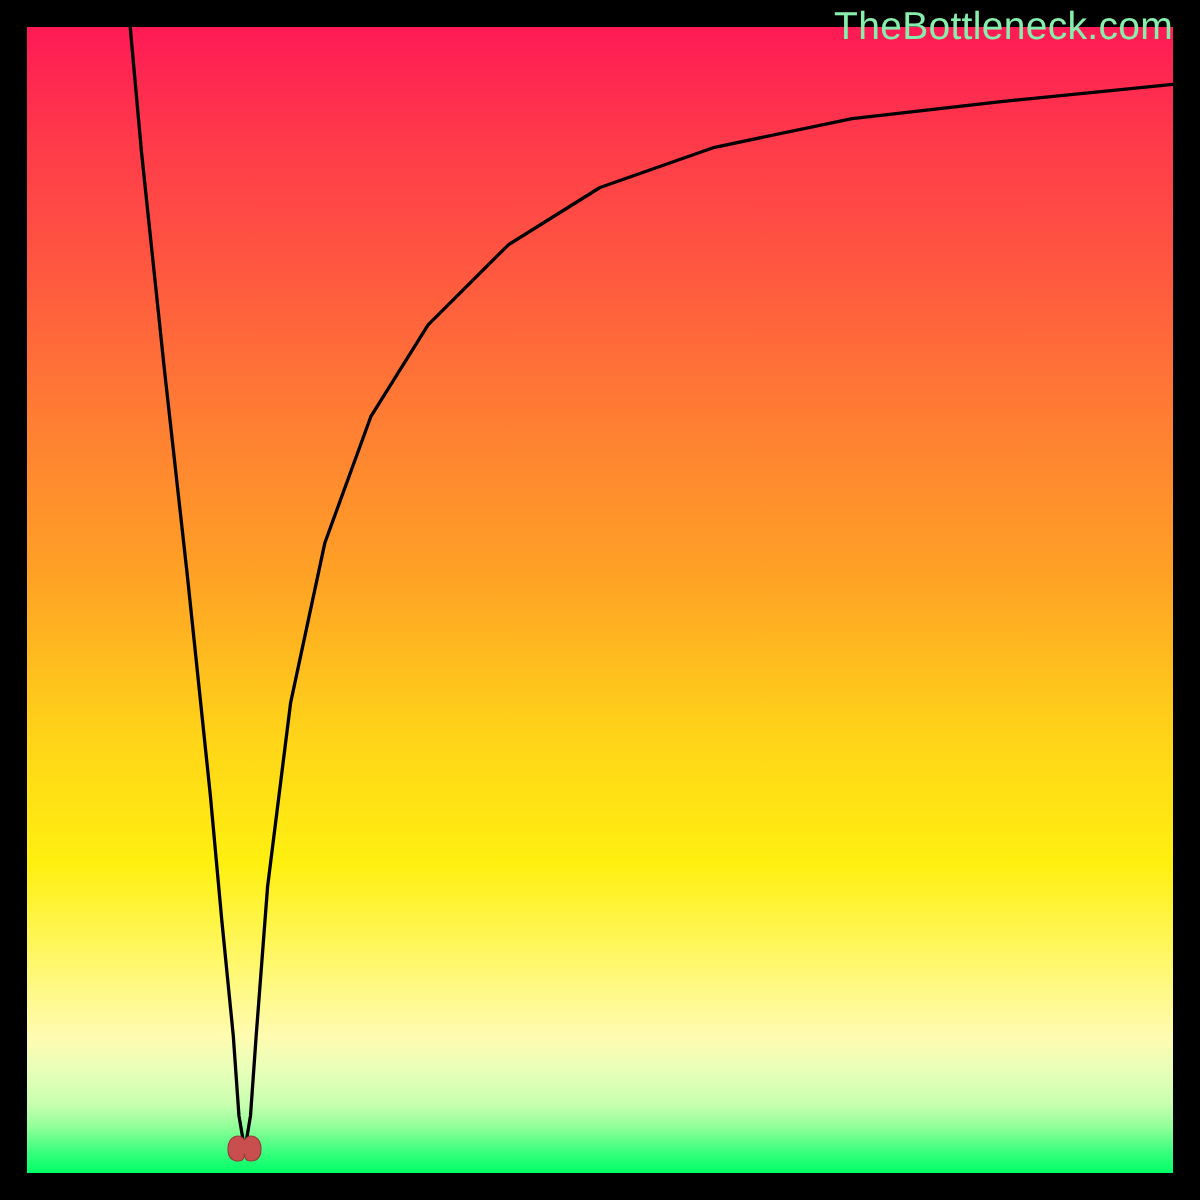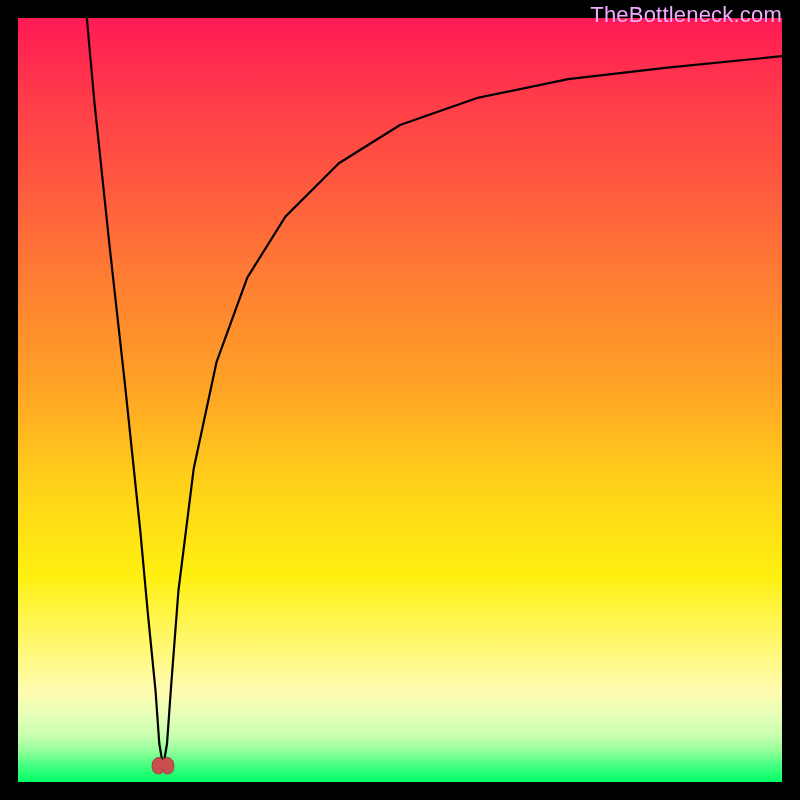--- a/index.html
+++ b/index.html
@@ -39,22 +39,22 @@
       #90ff98 96%,
       #40ff80 98%,
       #00ff66 100%
     );
     overflow: hidden;
   }
   .watermark {
     position: absolute;
     top: 2px;
     right: 18px;
-    color: #f0abfc;
-    font-size: 22px;
+    color: #86efac;
+    font-size: 26px;
     font-weight: 400;
     letter-spacing: 0.2px;
     user-select: none;
   }
   .marker {
     position: absolute;
     width: 26px;
     height: 22px;
     pointer-events: none;
   }

